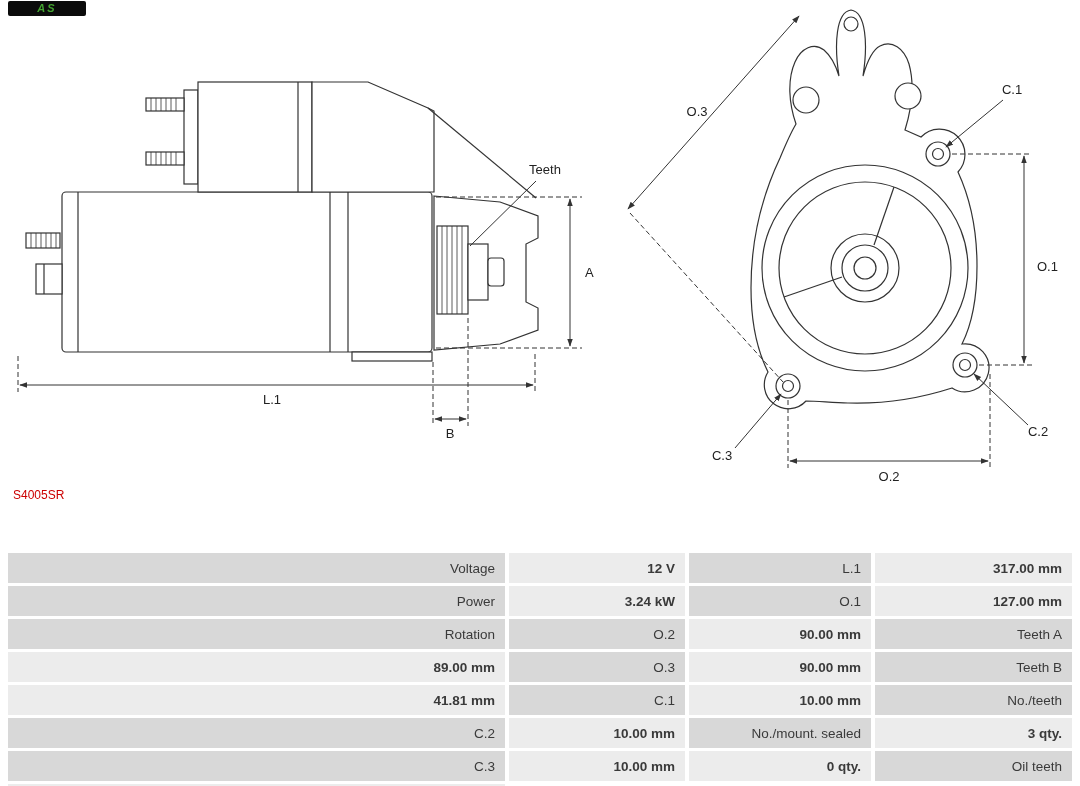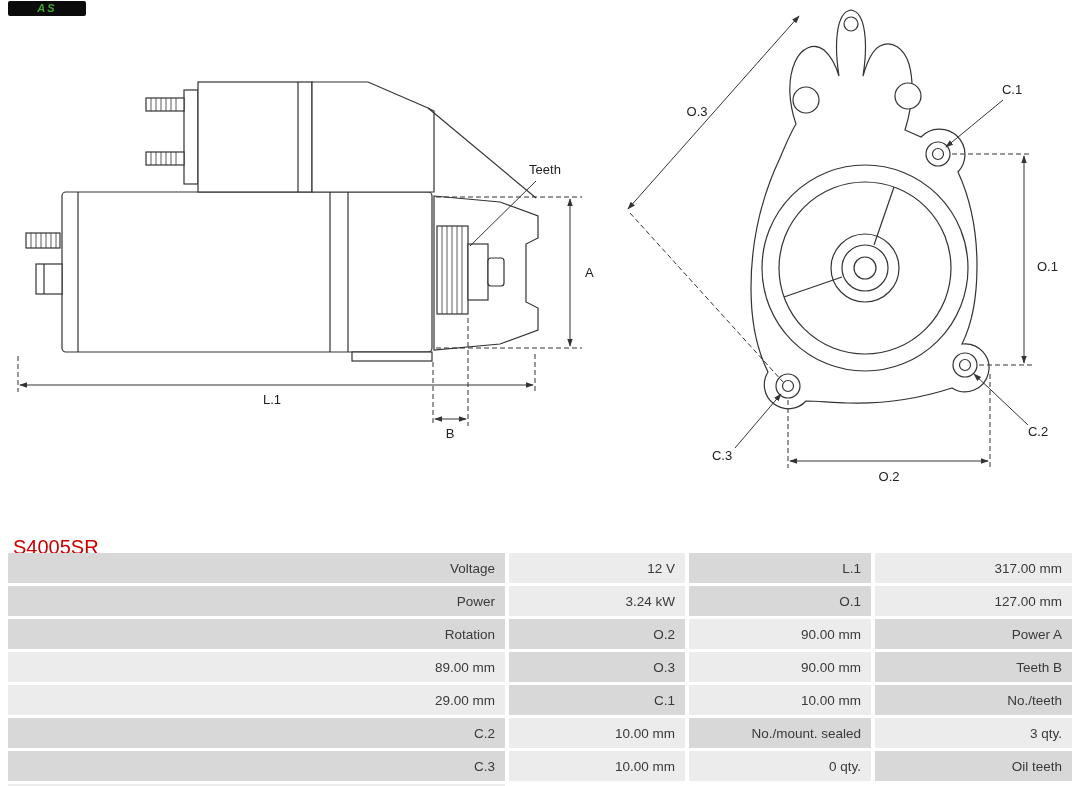--- a/index.html
+++ b/index.html
@@ -1,25 +1,25 @@
 <!DOCTYPE html>
 <html><head>
 <meta charset="utf-8">
 <style>
   html,body{margin:0;padding:0;}
   body{width:1080px;height:786px;background:#ffffff;font-family:"Liberation Sans","DejaVu Sans",sans-serif;overflow:hidden;}
   .page{position:relative;width:1080px;height:786px;background:#fff;}
   .logo{position:absolute;left:8px;top:1px;width:78px;height:15px;background:#0b0b0b;border-radius:2px;display:flex;align-items:center;justify-content:center;}
   .logo .brand{color:#44a331;font-size:11px;font-weight:bold;font-style:italic;letter-spacing:2px;line-height:1;}
   .drawing{position:absolute;left:0;top:0;}
-  .product-code{position:absolute;left:13px;top:488px;font-size:20px;color:#cc0000;margin-top:48px;}
+  .product-code{position:absolute;left:13px;top:488px;font-size:12px;color:#cc0000;}
   .spec-table{position:absolute;left:8px;top:517px;display:grid;grid-template-columns:497px 176px 182px 197px;grid-auto-rows:30px;gap:3px 4px;margin-top:36px;}
   .cell{display:flex;align-items:center;justify-content:flex-end;padding-right:10px;font-size:13.5px;color:#3a3a3a;}
   .cell.label{background:#d8d8d8;}
-  .cell.value{background:#ececec;}
+  .cell.value{background:#ececec;font-weight:bold;}
   svg text{font-family:"Liberation Sans","DejaVu Sans",sans-serif;font-size:13px;fill:#222;}
   .ln{fill:none;stroke:#333;stroke-width:1.2;}
   .thin{fill:none;stroke:#333;stroke-width:0.8;}
   .fig{fill:#fff;stroke:#333;stroke-width:1.2;}
   .dim{fill:none;stroke:#333;stroke-width:1;}
   .dash{fill:none;stroke:#333;stroke-width:1;stroke-dasharray:5 3;}
 </style>
 </head>
 <body>
 
@@ -150,27 +150,27 @@
 
     <div class="cell label">Power</div>
     <div class="cell value">3.24 kW</div>
     <div class="cell label">O.1</div>
     <div class="cell value">127.00 mm</div>
 
     <div class="cell label">Rotation</div>
     <div class="cell label">O.2</div>
     <div class="cell value">90.00 mm</div>
 
-    <div class="cell label">Power A</div>
+    <div class="cell label">Teeth A</div>
     <div class="cell value">89.00 mm</div>
     <div class="cell label">O.3</div>
     <div class="cell value">90.00 mm</div>
 
     <div class="cell label">Teeth B</div>
-    <div class="cell value">29.00 mm</div>
+    <div class="cell value">41.81 mm</div>
     <div class="cell label">C.1</div>
     <div class="cell value">10.00 mm</div>
 
     <div class="cell label">No./teeth</div>
     <div class="cell label">C.2</div>
     <div class="cell value">10.00 mm</div>
 
     <div class="cell label">No./mount. sealed</div>
     <div class="cell value">3 qty.</div>
     <div class="cell label">C.3</div>

